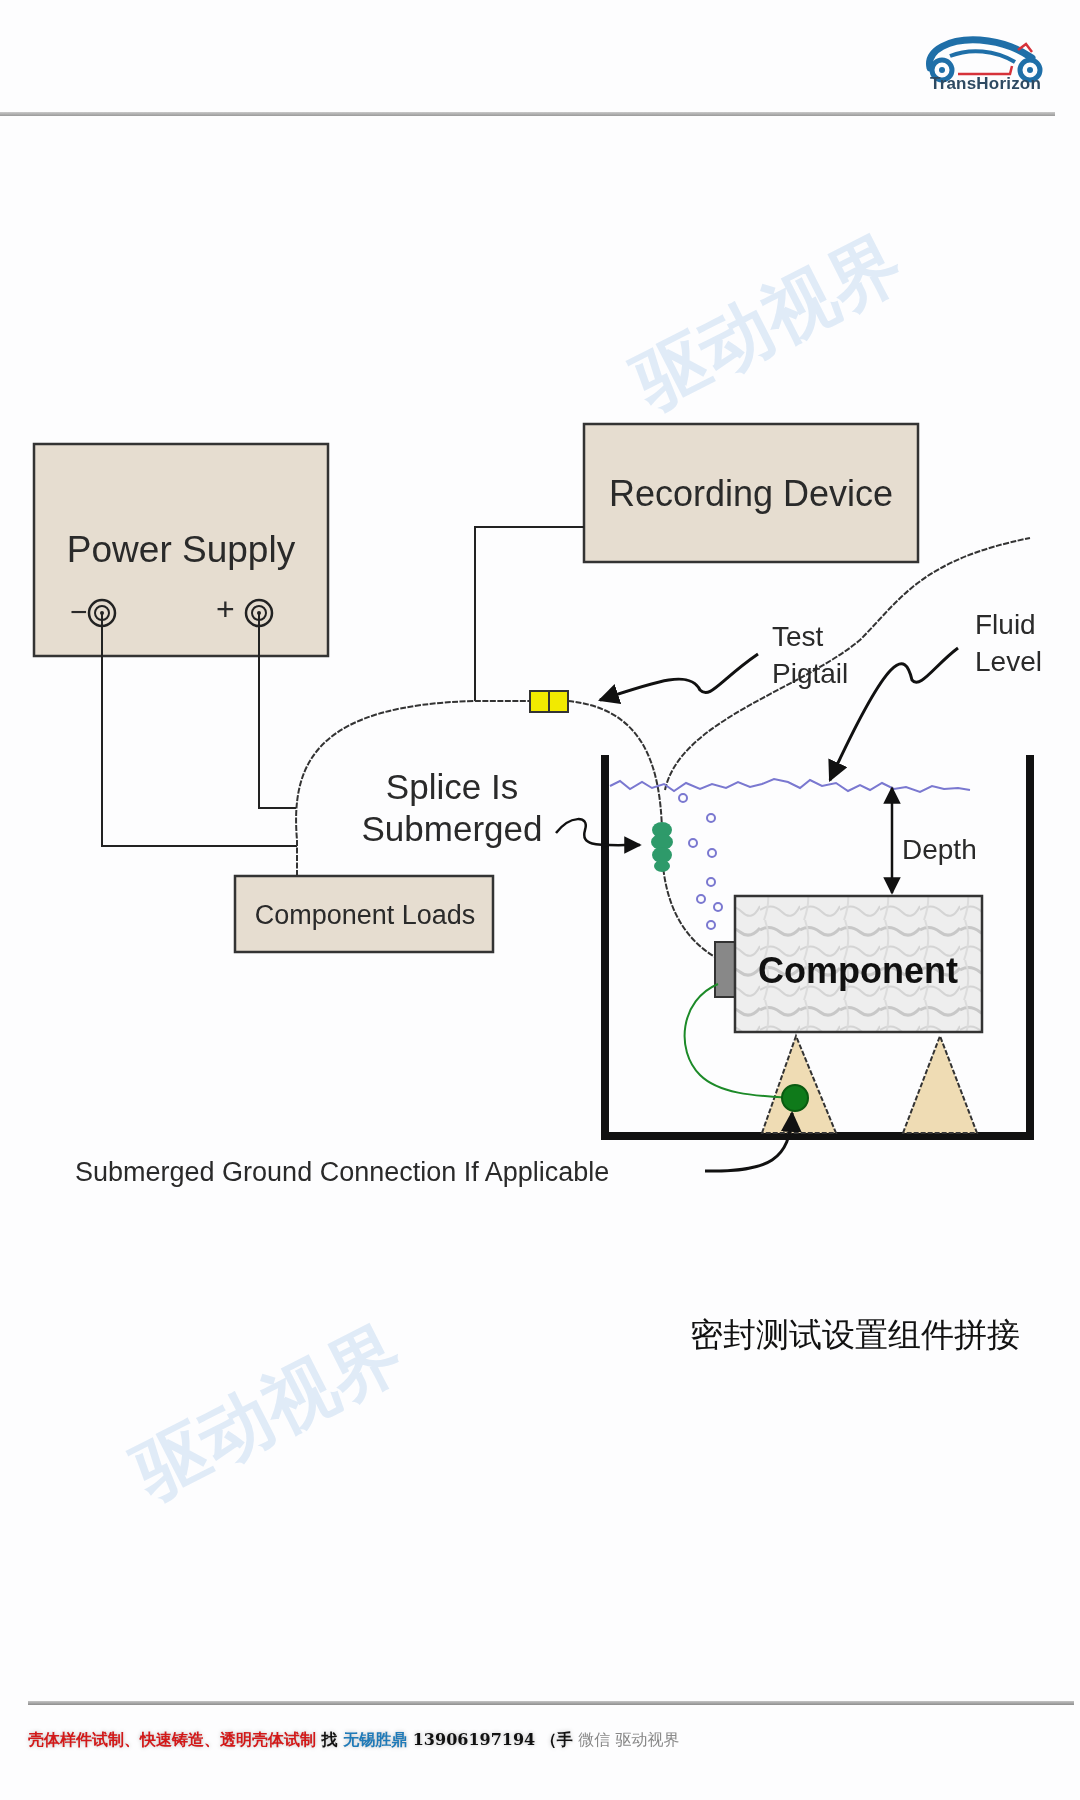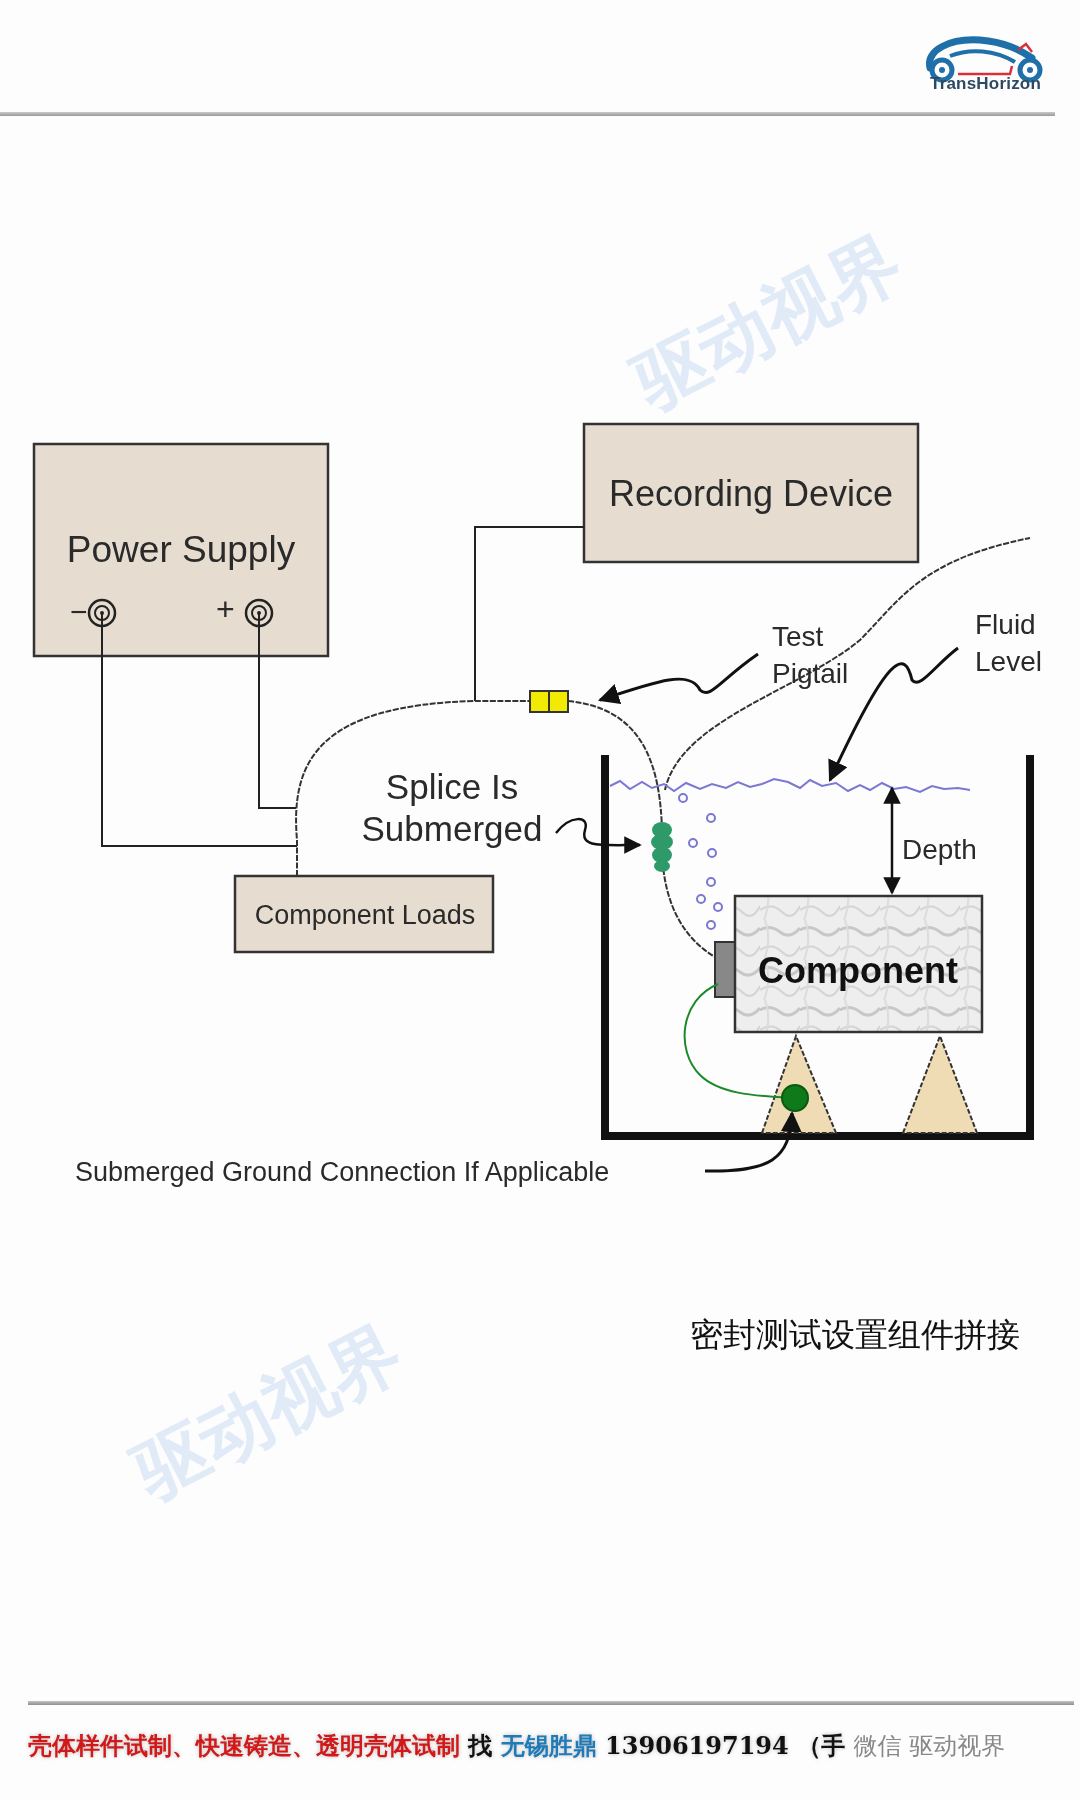--- a/index.html
+++ b/index.html
@@ -14,21 +14,21 @@
   .logo-text { left:918px; top:74px; width:135px; text-align:center; font-size:17px; font-weight:bold;
                color:#2e4a62; font-family:Liberation Sans, sans-serif; letter-spacing:0.2px; }
   .watermark { color:rgba(150,190,230,0.28); font-family:"DejaVu Serif", serif; font-weight:bold;
                font-size:72px; white-space:nowrap; transform-origin:left center; }
   .wm1 { left:640px; top:340px; transform:rotate(-27deg); }
   .wm2 { left:140px; top:1430px; transform:rotate(-27deg); }
   svg.diagram { position:absolute; left:0; top:0; }
   .caption { left:0; top:1313px; width:1020px; text-align:right; font-size:33px; color:#111;
              font-family:"DejaVu Sans", sans-serif; }
   .footer { left:28px; top:1730px; white-space:nowrap; font-family:"DejaVu Serif", serif;
-            font-weight:bold; font-size:24px; text-shadow:0 0 4px rgba(0,0,0,0.25); }
+            font-weight:bold; font-size:16px; text-shadow:0 0 4px rgba(0,0,0,0.25); }
   .f-red { color:#d21818; }
   .f-black { color:#111; }
   .f-blue { color:#1f7ab8; }
   .f-num { color:#111; }
   .f-wm { color:#888; font-weight:normal; font-family:"DejaVu Sans", sans-serif; text-shadow:none; }
 </style>
 </head>
 <body>
 
 <svg class="abs logo" viewBox="0 0 130 60" width="130" height="60">

